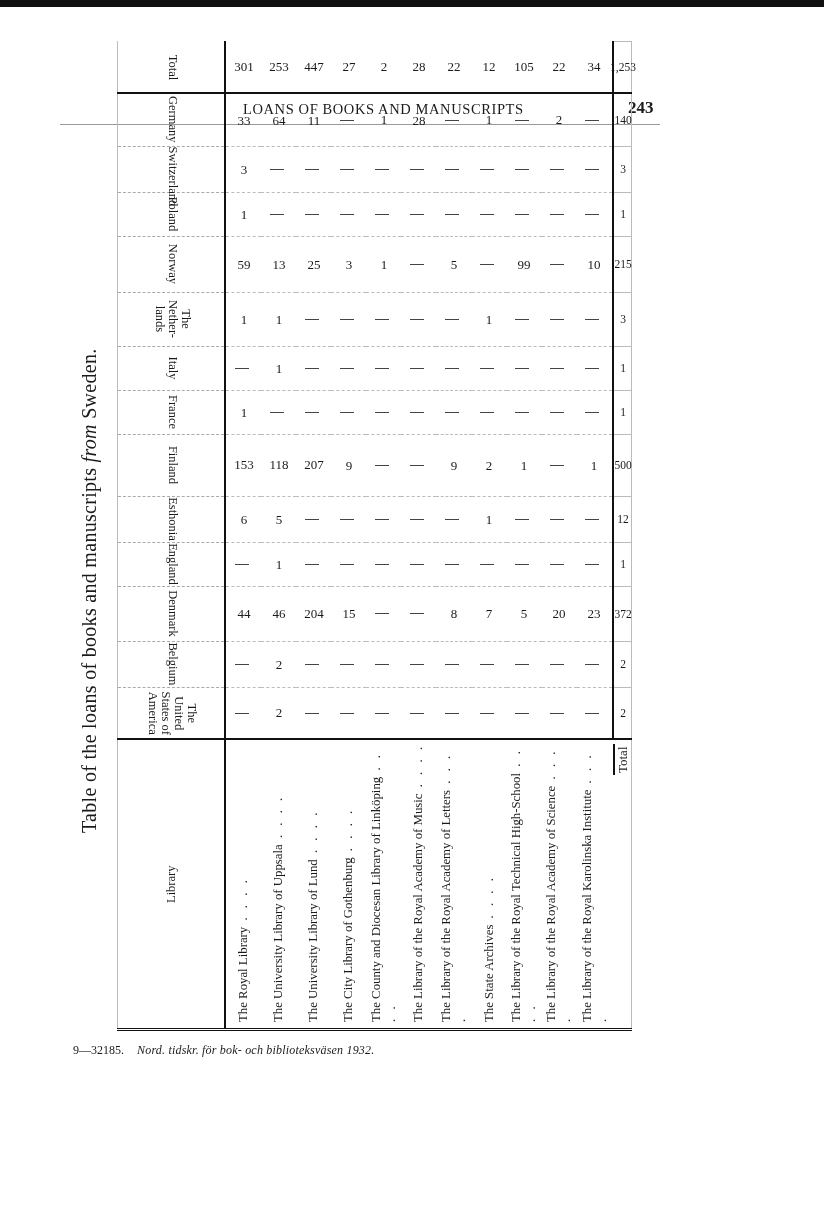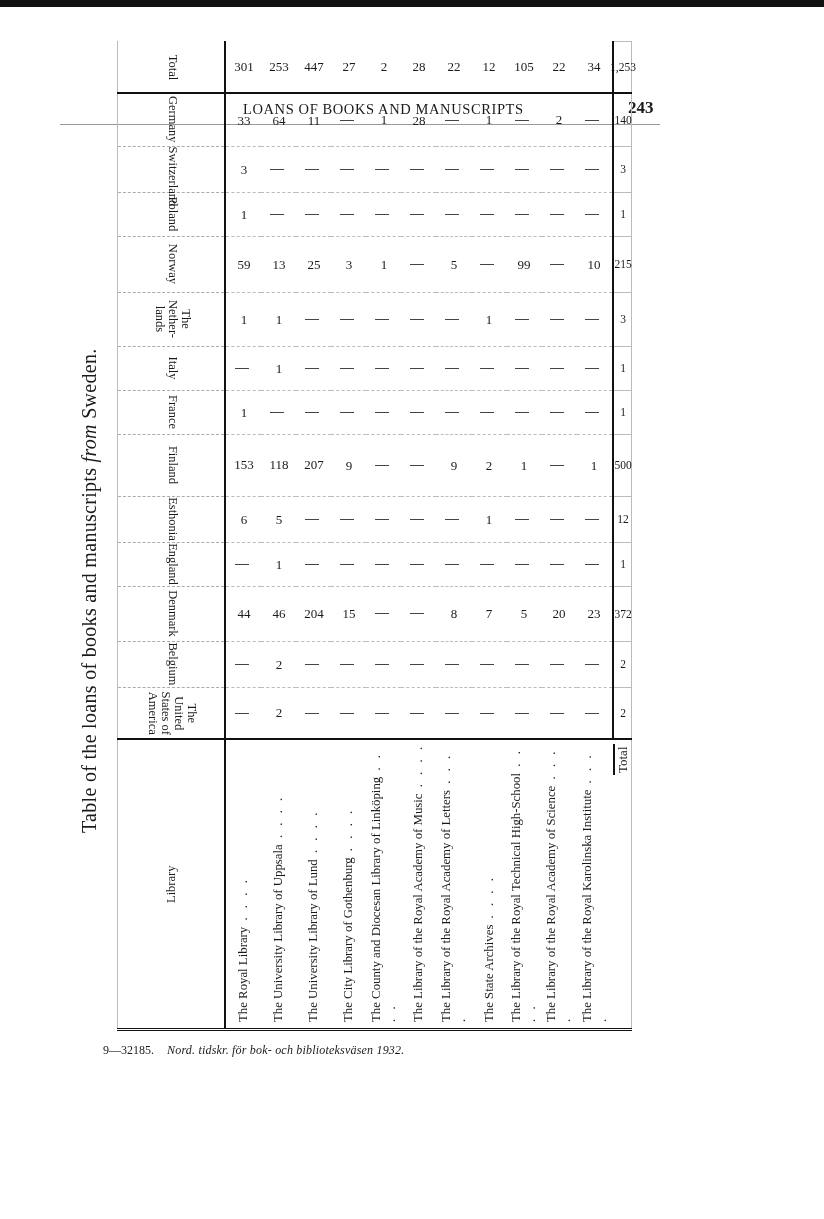--- a/index.html
+++ b/index.html
@@ -64,21 +64,21 @@
     tfoot td {
       height: 14px; font-size: 11.5px; border-top: 2px solid #111; border-right: 1px solid #bbb;
     }
     tfoot td.total-label { text-align: right; padding-right: 4px; border-right: 2px solid #111; font-size: 13px; border-top: none; }
     tfoot td.total-label span.lbl { display: inline-block; border-top: 2px solid #111; padding: 0 2px; }
     tfoot td.grand { border-left: 2px solid #111; }
     tfoot td span { display: inline-block; transform: rotate(90deg); }
     tfoot td.total-label span.lbl { transform: none; }
 
     .footer {
-      position: absolute; left: 103px; top: 1043px; font-size: 12px; white-space: nowrap;
+      position: absolute; left: 73px; top: 1043px; font-size: 12px; white-space: nowrap;
     }
     .footer .sig { margin-right: 10px; }
     .footer em { font-style: italic; letter-spacing: 0.2px; }
   </style>
 </head>
 <body>
 
 <div class="topbar"></div>
 
 <div class="running-head">

